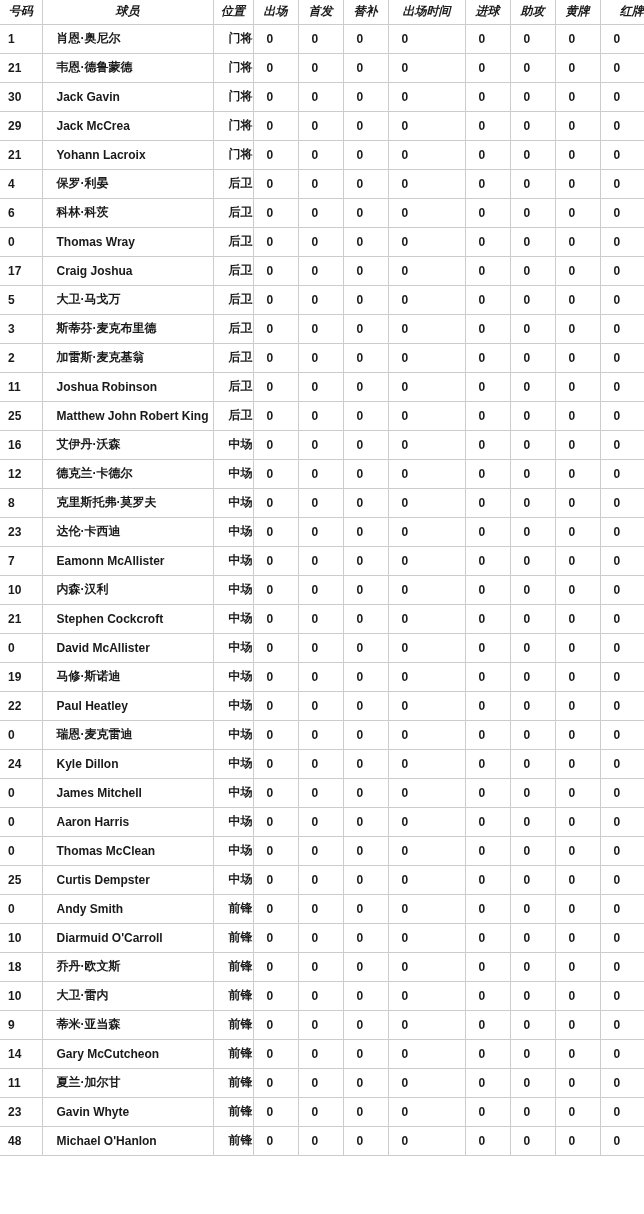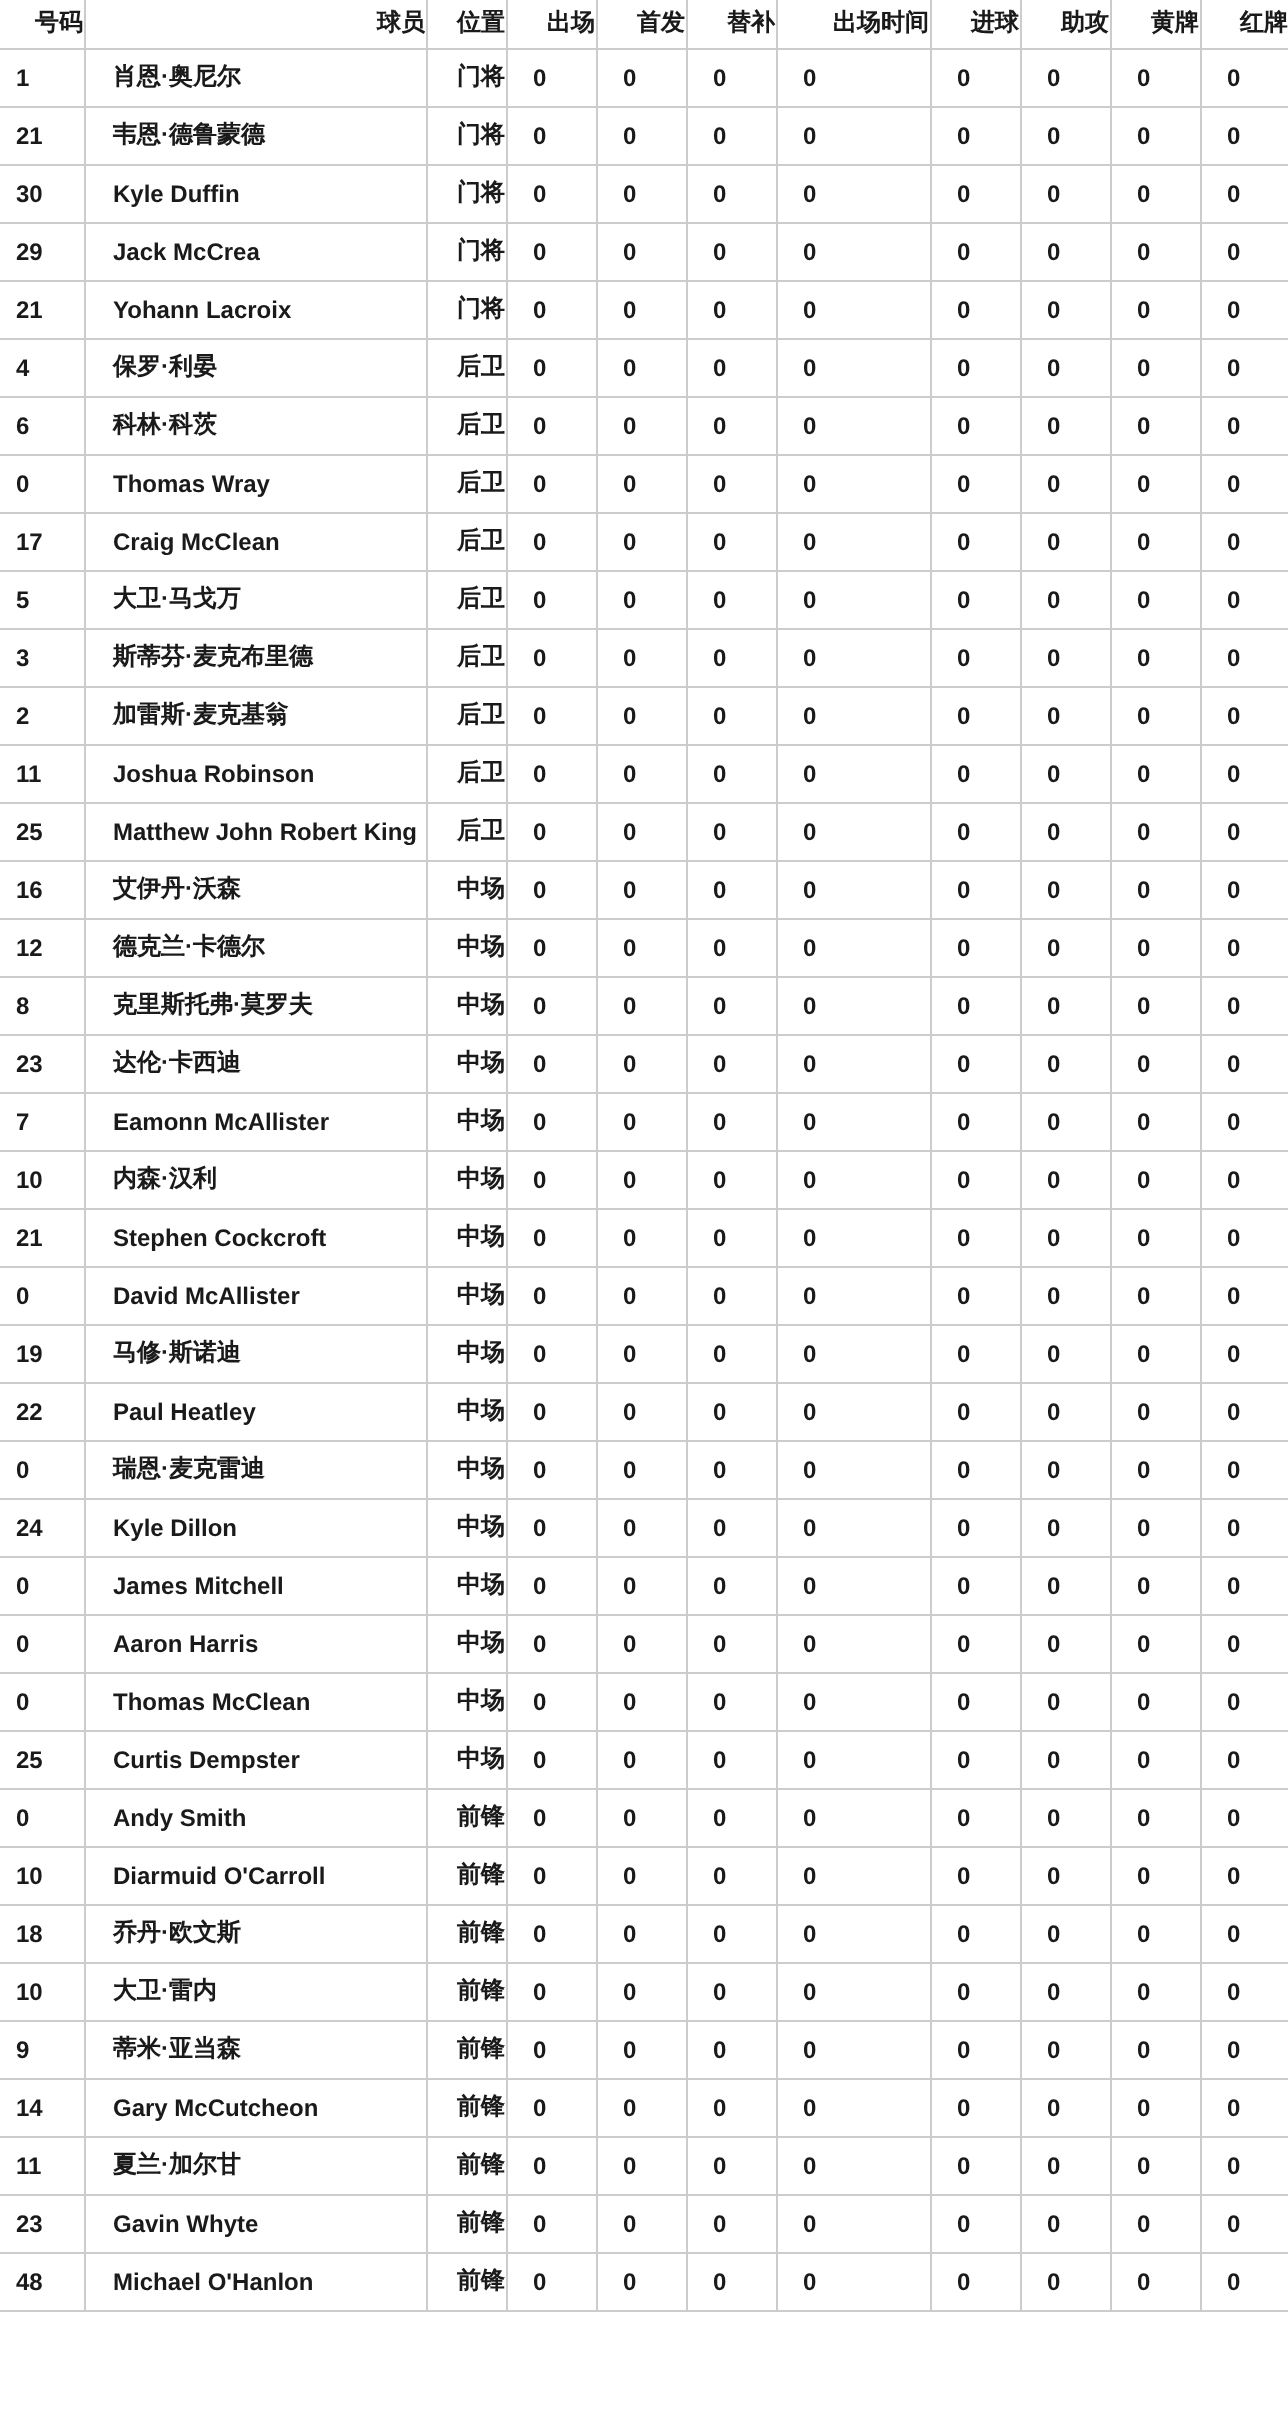--- a/index.html
+++ b/index.html
@@ -28,21 +28,21 @@
     font-weight:bold;
     color:var(--text-color);
     border-right:1px solid var(--border-color);
     border-bottom:1px solid var(--border-color);
     padding:0;
     overflow:hidden;
     white-space:nowrap;
     vertical-align:middle;
   }
   th:last-child, td:last-child{ border-right:none;padding-left:19px; }
-  th{ text-align:right; }
+  th{ text-align:center;font-style:italic; }
   td.cell-number{ text-align:left; padding-left:8px; }
   td.cell-player{ text-align:left; padding-left:14px; }
   td.cell-position{ text-align:right; }
   td.cell-stat{ text-align:left; padding-left:13px; }
 </style>
 </head>
 <body>
 
 <table>
   <colgroup>
@@ -95,21 +95,21 @@
         <td class="cell-stat">0</td>
         <td class="cell-stat">0</td>
         <td class="cell-stat">0</td>
         <td class="cell-stat">0</td>
         <td class="cell-stat">0</td>
         <td class="cell-stat">0</td>
         <td class="cell-stat">0</td>
       </tr>
       <tr>
         <td class="cell-number">30</td>
-        <td class="cell-player">Kyle Duffin</td>
+        <td class="cell-player">Jack Gavin</td>
         <td class="cell-position">门将</td>
         <td class="cell-stat">0</td>
         <td class="cell-stat">0</td>
         <td class="cell-stat">0</td>
         <td class="cell-stat">0</td>
         <td class="cell-stat">0</td>
         <td class="cell-stat">0</td>
         <td class="cell-stat">0</td>
         <td class="cell-stat">0</td>
       </tr>
@@ -173,21 +173,21 @@
         <td class="cell-stat">0</td>
         <td class="cell-stat">0</td>
         <td class="cell-stat">0</td>
         <td class="cell-stat">0</td>
         <td class="cell-stat">0</td>
         <td class="cell-stat">0</td>
         <td class="cell-stat">0</td>
       </tr>
       <tr>
         <td class="cell-number">17</td>
-        <td class="cell-player">Craig McClean</td>
+        <td class="cell-player">Craig Joshua</td>
         <td class="cell-position">后卫</td>
         <td class="cell-stat">0</td>
         <td class="cell-stat">0</td>
         <td class="cell-stat">0</td>
         <td class="cell-stat">0</td>
         <td class="cell-stat">0</td>
         <td class="cell-stat">0</td>
         <td class="cell-stat">0</td>
         <td class="cell-stat">0</td>
       </tr>

